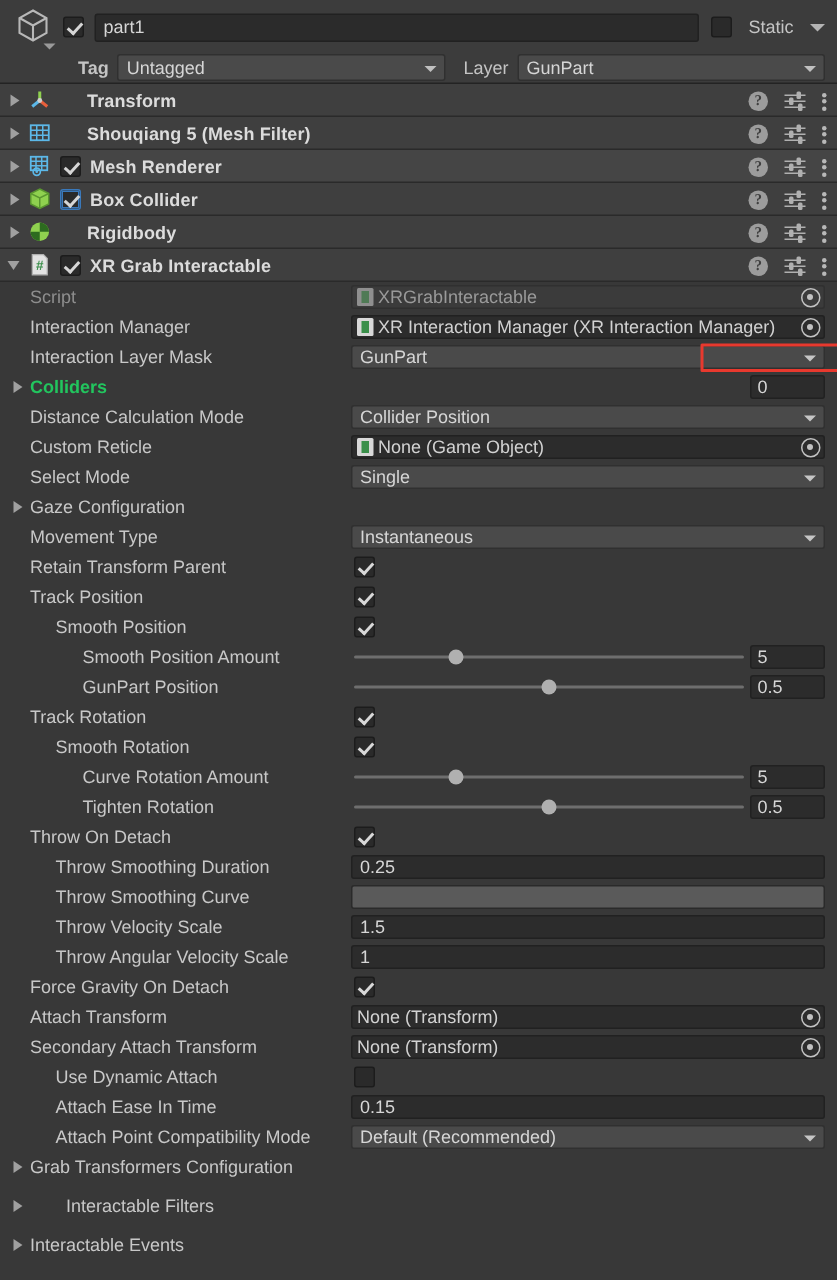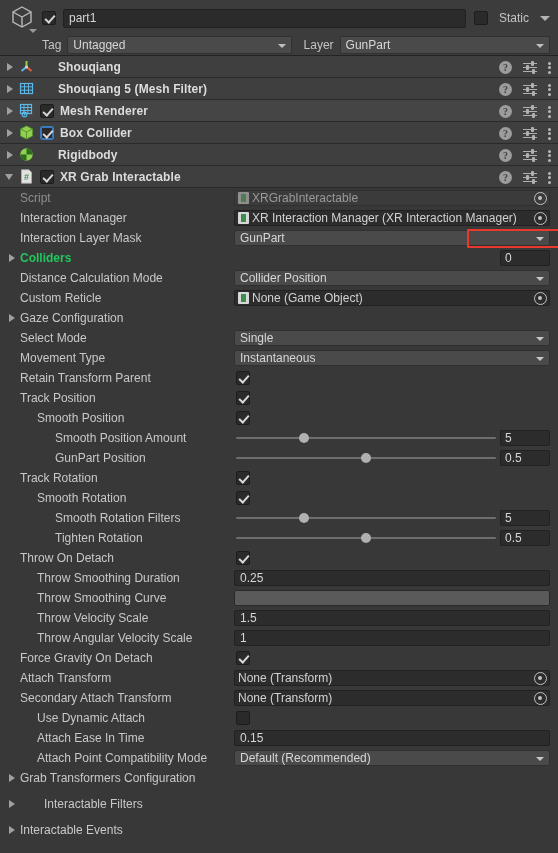--- a/index.html
+++ b/index.html
@@ -117,21 +117,21 @@
       </div>
       <div class="cb on"></div>
       <div class="name-field">part1</div>
       <div class="static-wrap">
         <div class="cb"></div>
         <span class="static-lbl">Static</span>
         <div class="tri-dn"></div>
       </div>
     </div>
     <div class="obj-row2">
-      <span class="lbl-sm" style="margin-left:34px;">Tag</span>
+      <span class="lbl-sm" style="margin-left:44px;font-weight:bold;">Tag</span>
       <div class="dd" style="width:227px;margin-left:6px;">
         <span>Untagged</span>
         <span class="caret"></span>
       </div>
       <span class="lbl-sm" style="margin-left:12px;">Layer</span>
       <div class="dd" style="width:213px;margin-left:6px;">
         <span>GunPart</span>
         <span class="caret"></span>
       </div>
     </div>
@@ -142,21 +142,21 @@
         <div class="foldout">
           <span class="tri-r"></span>
         </div>
         <div class="cicon"><svg width="17" height="17" viewBox="0 0 17 17">
             <line x1="8.5" y1="9" x2="8.5" y2="3" stroke="#8fd14f" stroke-width="2"></line>
             <line x1="8.5" y1="9" x2="3.5" y2="13" stroke="#5cb8e8" stroke-width="2"></line>
             <line x1="8.5" y1="9" x2="13.5" y2="13" stroke="#e8603c" stroke-width="2"></line>
             <circle cx="8.5" cy="9" r="1.6" fill="#cfcfcf"></circle>
           </svg></div>
         <div style="width: 14px; flex: 0 0 14px;"></div>
-        <span class="comp-title">Shouqiang</span>
+        <span class="comp-title">Transform</span>
         <div class="comp-right">
           <div class="ico-help">?</div>
           <div class="ico-settings">
             <i style="top:2px"></i>
             <i style="top:6px"></i>
             <i style="top:10px"></i>
             <b style="left:8px;top:0"></b>
             <b style="left:3px;top:4px"></b>
             <b style="left:9px;top:8px"></b>
           </div>
@@ -384,40 +384,40 @@
         <div class="field">
           <div class="obj-field">
             <span class="sicon"></span>
             <span class="txt">None (Game Object)</span>
             <span class="picker"></span>
           </div>
         </div>
       </div>
       <div class="prow">
         <div style="display: flex; align-items: center;">
-          <div class="pfold">
-            <span class="tri-r"></span>
-          </div>
-          <span class="plabel">Gaze Configuration</span>
-        </div>
-      </div>
-      <div class="prow">
-        <div style="display: flex; align-items: center;">
           <div style="width: 14px; flex: 0 0 auto;"></div>
           <span class="plabel">Select Mode</span>
         </div>
         <div class="field">
           <div class="sel-field">
             <span>Single</span>
             <span class="caret"></span>
           </div>
         </div>
       </div>
       <div class="prow">
         <div style="display: flex; align-items: center;">
+          <div class="pfold">
+            <span class="tri-r"></span>
+          </div>
+          <span class="plabel">Gaze Configuration</span>
+        </div>
+      </div>
+      <div class="prow">
+        <div style="display: flex; align-items: center;">
           <div style="width: 14px; flex: 0 0 auto;"></div>
           <span class="plabel">Movement Type</span>
         </div>
         <div class="field">
           <div class="sel-field">
             <span>Instantaneous</span>
             <span class="caret"></span>
           </div>
         </div>
       </div>
@@ -476,21 +476,21 @@
       <div class="prow">
         <div style="display: flex; align-items: center;">
           <div style="width: 31px; flex: 0 0 auto;"></div>
           <span class="plabel">Smooth Rotation</span>
         </div>
         <div class="pcb on"></div>
       </div>
       <div class="prow">
         <div style="display: flex; align-items: center;">
           <div style="width: 49px; flex: 0 0 auto;"></div>
-          <span class="plabel">Smooth Rotation Filters</span>
+          <span class="plabel">Curve Rotation Amount</span>
         </div>
         <div class="slider">
           <div class="knob" style="left: 62.6px;"></div>
         </div>
         <div class="num-right">
           <span>5</span>
         </div>
       </div>
       <div class="prow">
         <div style="display: flex; align-items: center;">

